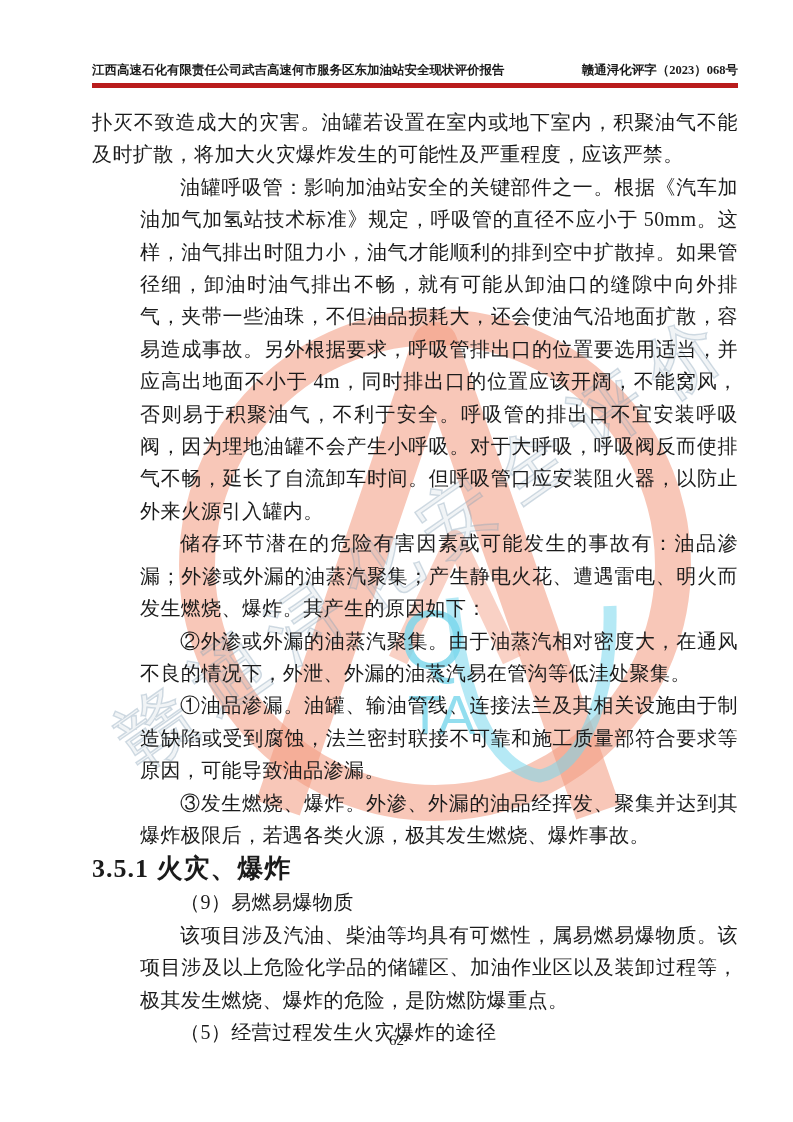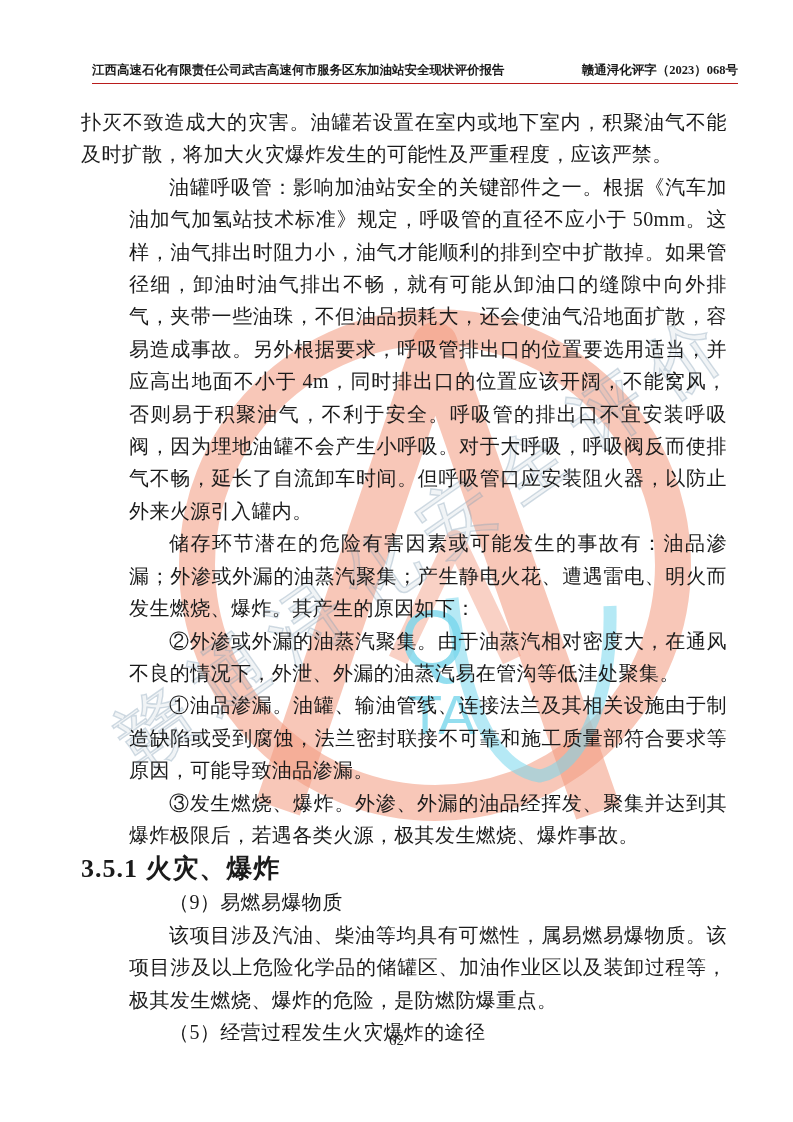--- a/index.html
+++ b/index.html
@@ -12,28 +12,28 @@
     color:#1b1b1b;
     overflow:hidden;
   }
   .watermark{
     position:absolute;left:0;top:0;width:793px;height:1122px;
     pointer-events:none;z-index:0;
   }
   .page-header{
     position:absolute;left:92px;right:55px;top:62px;
     display:flex;justify-content:space-between;align-items:flex-end;
-    border-bottom:1px solid #b91c1c;
+    border-bottom:5px solid #b91c1c;
     padding-bottom:4px;
     font-size:12.5px;font-weight:bold;
     white-space:nowrap;
     z-index:2;
   }
   .doc-body{
-    position:absolute;left:81px;top:106px;width:646px;
+    position:absolute;left:92px;top:106px;width:646px;
     font-size:20px;line-height:32.4px;
     text-align:justify;
     z-index:1;
   }
   .para{margin:0;letter-spacing:0.4px;}
   .para.indent{text-indent:2em;margin-left:48px;}
   .sec-heading{
     margin:4px 0 0 0;
     font-size:22.5px;line-height:39px;
     font-weight:bold;letter-spacing:2px;

